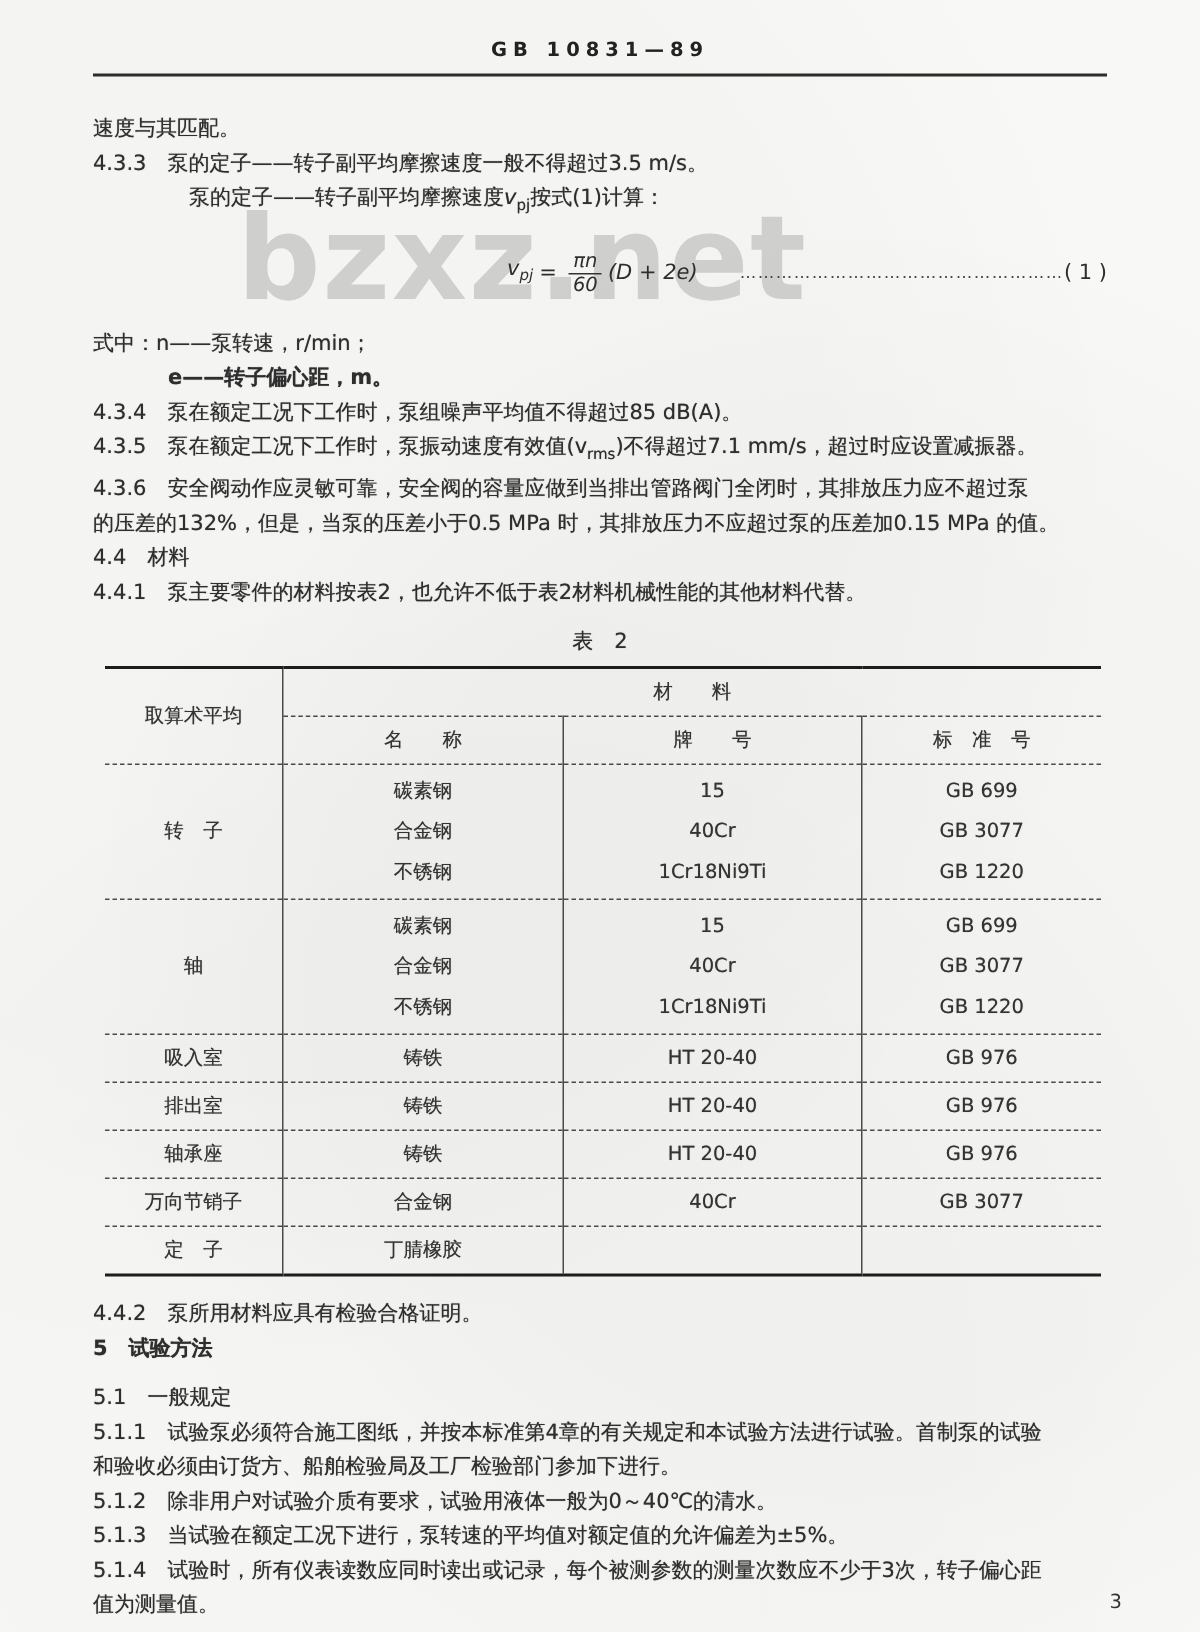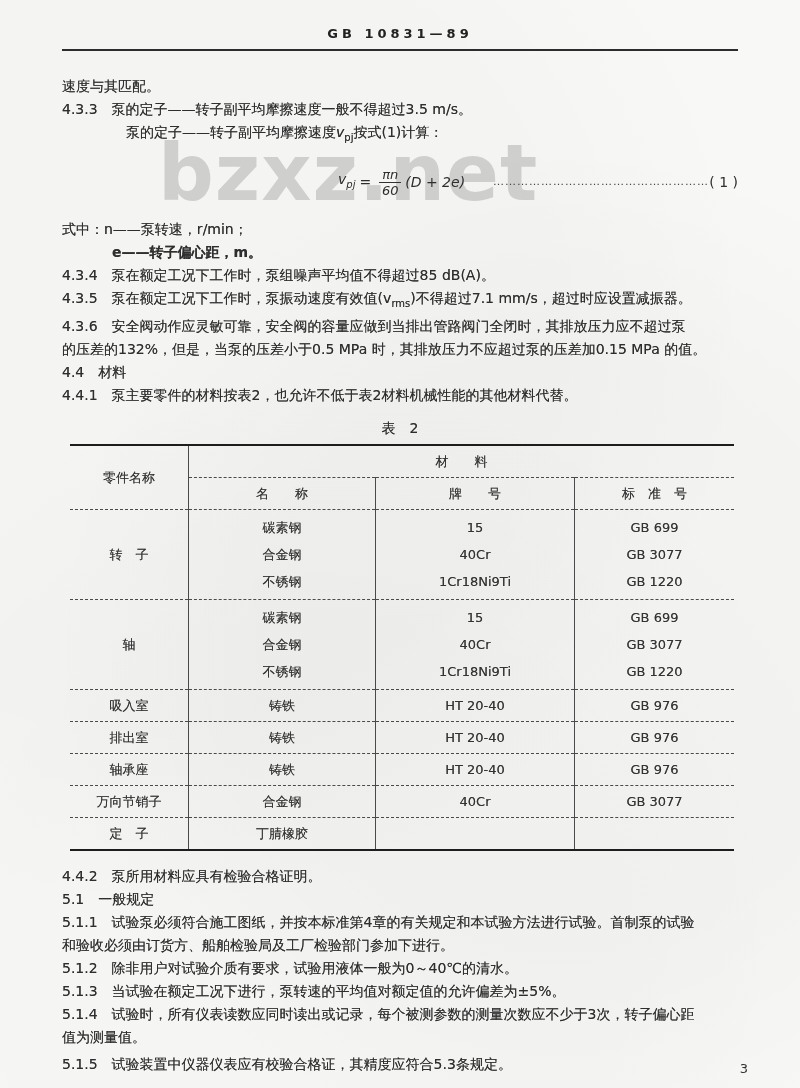--- a/index.html
+++ b/index.html
@@ -127,21 +127,21 @@
       <p class="line">4.3.6　安全阀动作应灵敏可靠，安全阀的容量应做到当排出管路阀门全闭时，其排放压力应不超过泵</p>
       <p class="line">的压差的132%，但是，当泵的压差小于0.5 MPa 时，其排放压力不应超过泵的压差加0.15 MPa 的值。</p>
       <p class="line">4.4　材料</p>
       <p class="line">4.4.1　泵主要零件的材料按表2，也允许不低于表2材料机械性能的其他材料代替。</p>
 
       <div class="tbl-caption">表　2</div>
 
       <table class="t2">
         <tbody>
             <tr class="h1">
-          <th rowspan="2" class="outer-l" style="width:110px;">零件名称</th>
+          <th rowspan="2" class="outer-l" style="width:110px;">取算术平均</th>
           <th colspan="3" class="outer-r">材　　料</th>
         </tr>
         <tr>
           <th style="width:178px;">名　　称</th>
           <th style="width:190px;">牌　　号</th>
           <th class="outer-r">标　准　号</th>
         </tr>
 
         <tr>
           <td class="grp outer-l">转　子</td>
@@ -220,21 +220,22 @@
         <tr class="last">
           <td class="outer-l">定　子</td>
           <td>丁腈橡胶</td>
           <td></td>
           <td class="outer-r"></td>
         </tr>
       </tbody>
         </table>
 
       <p class="line" style="margin-top:14px;">4.4.2　泵所用材料应具有检验合格证明。</p>
-      <p class="line" style="">5.1　一般规定</p>
+      <p class="line bold sect">5　试验方法</p>
+      <p class="line" style="margin-top:10px;">5.1　一般规定</p>
       <p class="line">5.1.1　试验泵必须符合施工图纸，并按本标准第4章的有关规定和本试验方法进行试验。首制泵的试验</p>
       <p class="line">和验收必须由订货方、船舶检验局及工厂检验部门参加下进行。</p>
       <p class="line">5.1.2　除非用户对试验介质有要求，试验用液体一般为0～40℃的清水。</p>
       <p class="line">5.1.3　当试验在额定工况下进行，泵转速的平均值对额定值的允许偏差为±5%。</p>
       <p class="line">5.1.4　试验时，所有仪表读数应同时读出或记录，每个被测参数的测量次数应不少于3次，转子偏心距</p>
       <p class="line">值为测量值。</p>
       <p class="line" style="margin-top:4px;">5.1.5　试验装置中仪器仪表应有校验合格证，其精度应符合5.3条规定。</p>
 
     </div>
   </div>

